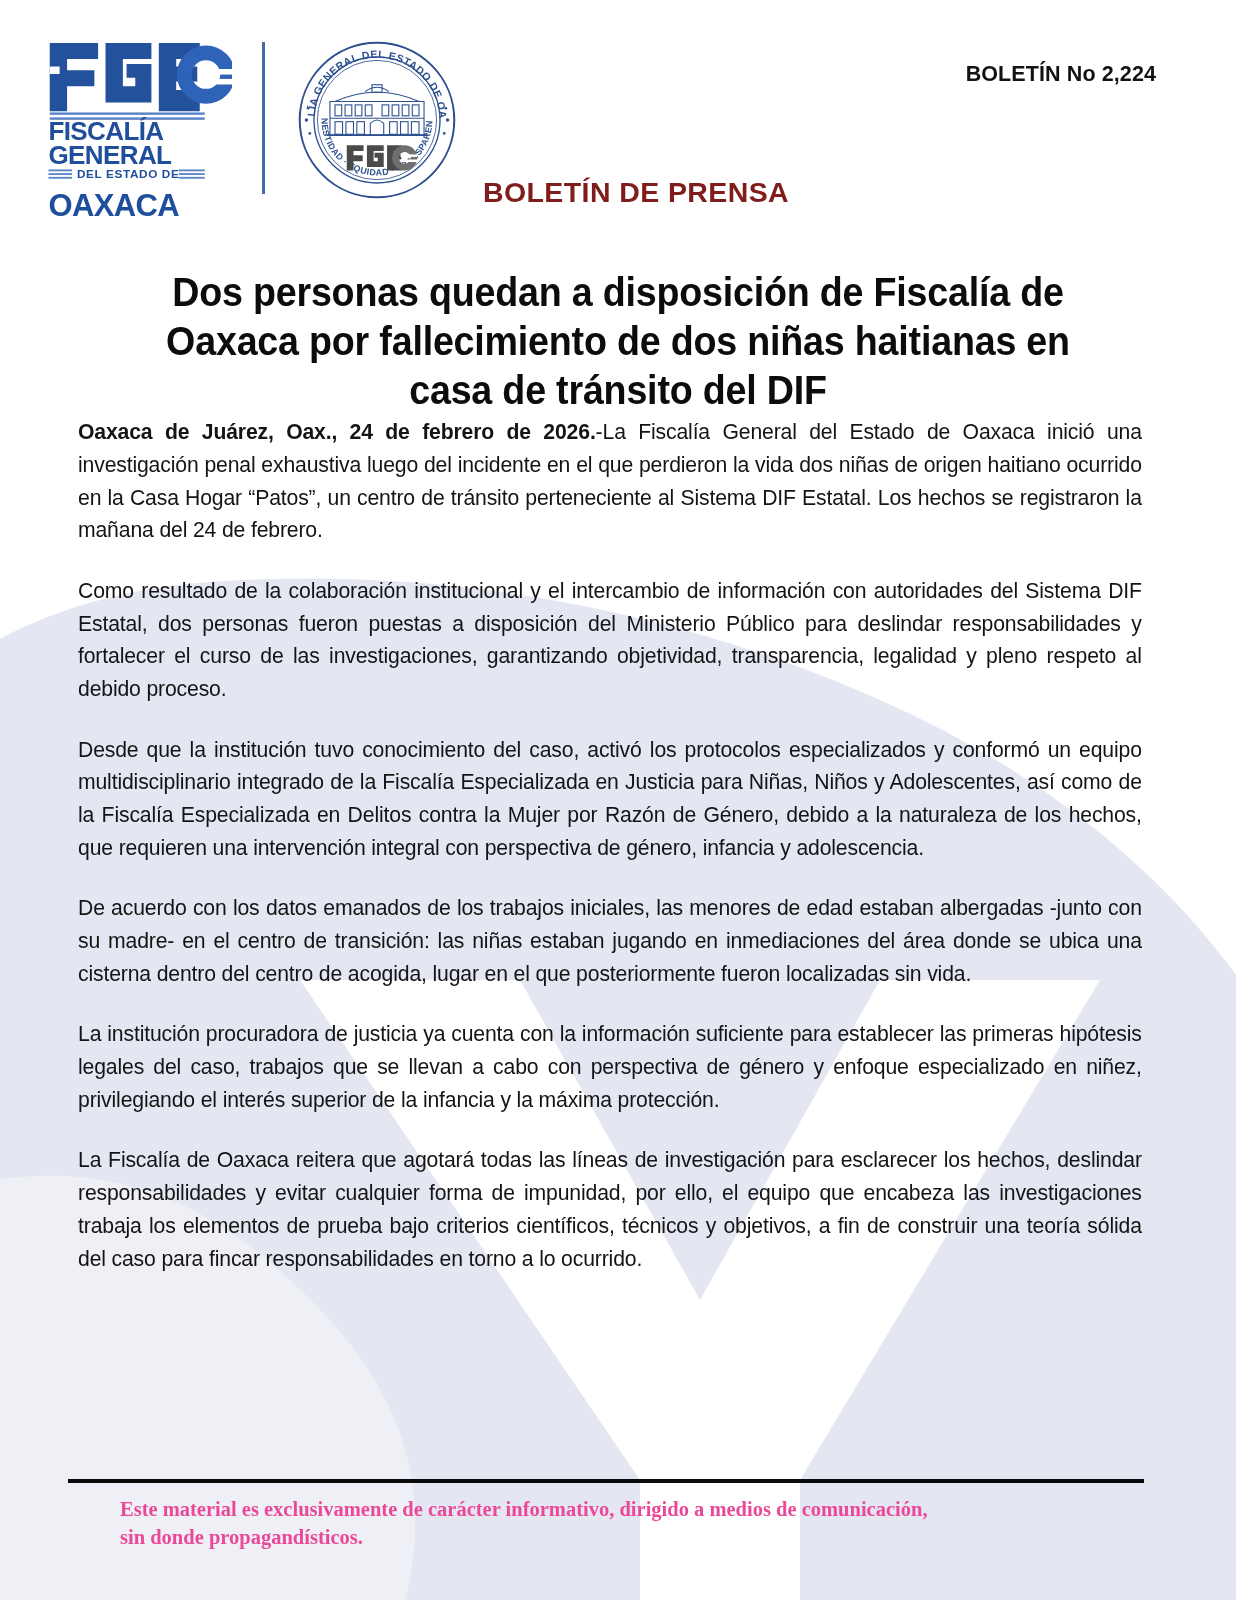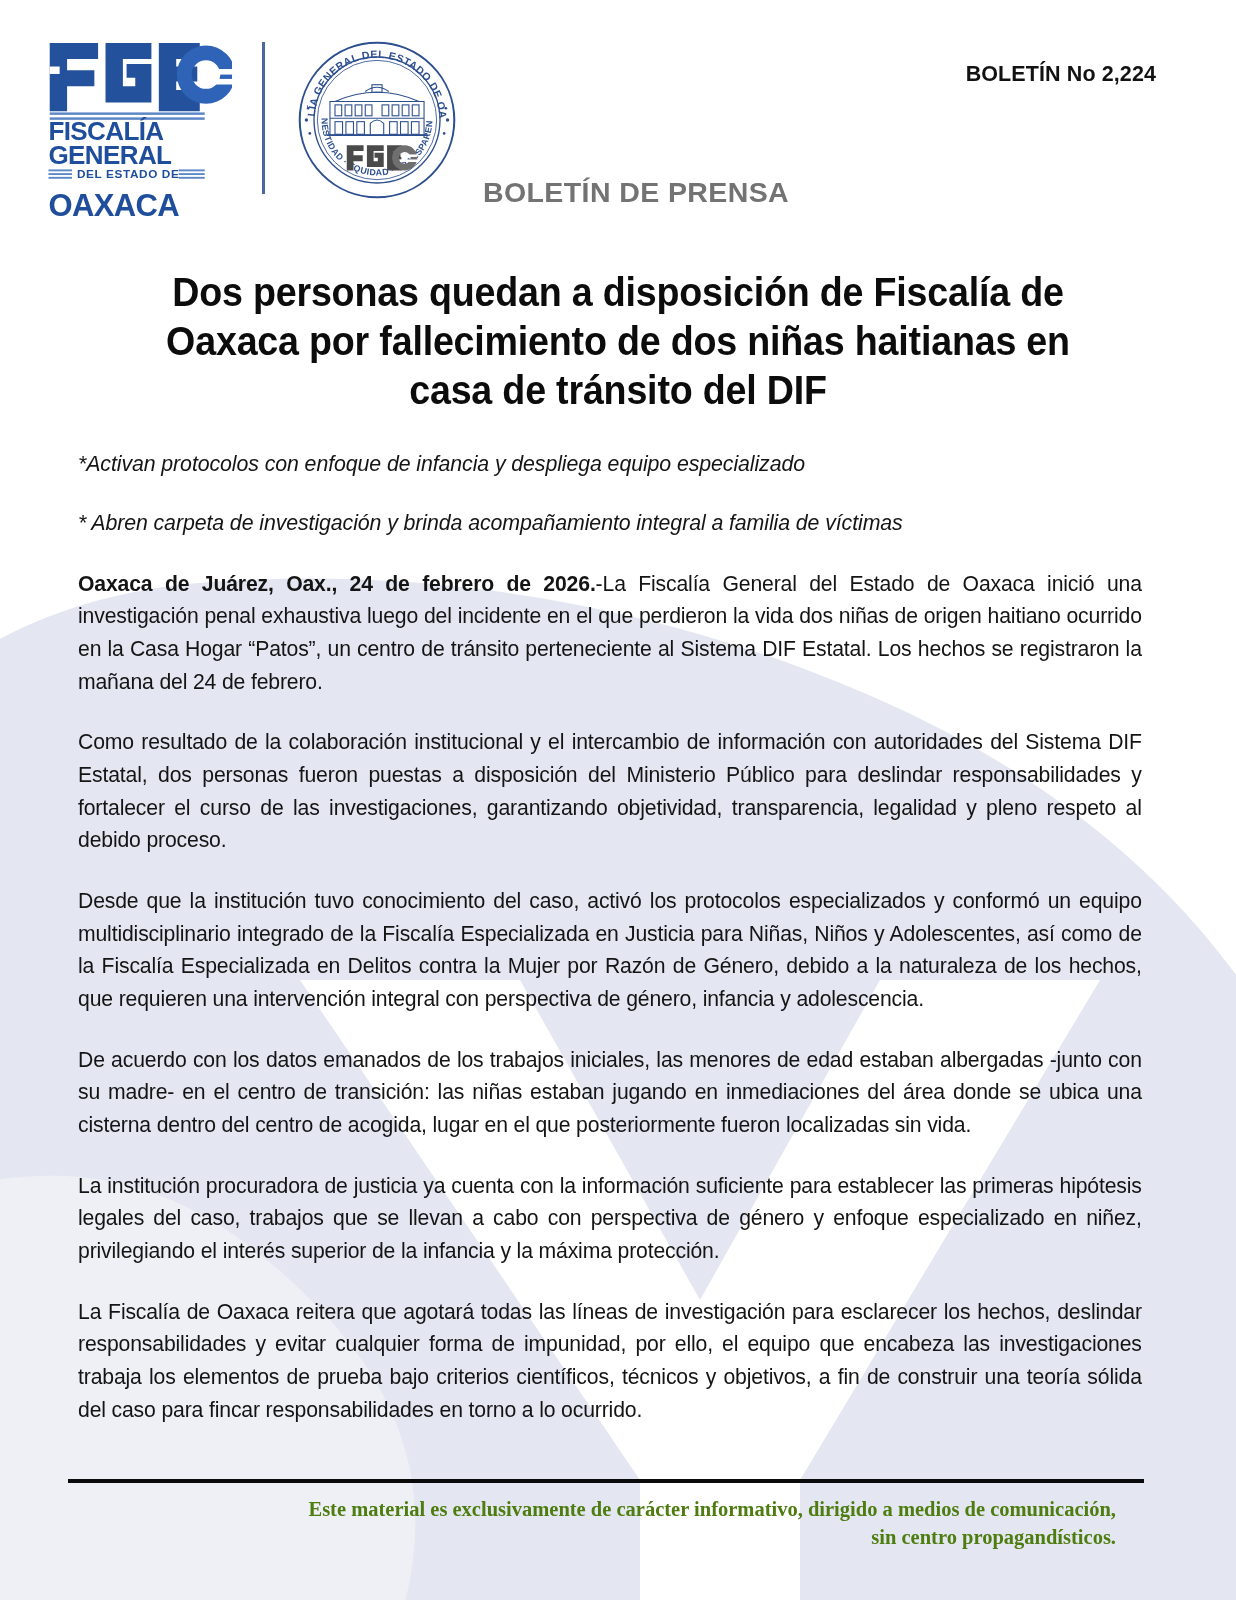--- a/index.html
+++ b/index.html
@@ -83,21 +83,21 @@
     white-space: nowrap;
     text-align: center;
   }
   .boletin-prensa {
     position: absolute;
     left: 22px;
     top: 142px;
     font-size: 28.5px;
     font-weight: bold;
     letter-spacing: .4px;
-    color: #737373;
+    color: #7f1d1d;
     white-space: nowrap;
   }
 
   
   .title {
     margin: 18px 96px 0 96px;
     text-align: center;
     font-family: "Liberation Sans Narrow", "Liberation Sans", sans-serif;
     font-weight: bold;
     font-size: 40px;
@@ -151,26 +151,26 @@
     bottom: 48px;
     z-index: 3;
   }
   .footer-rule {
     height: 4px;
     background: #0a0a0a;
     margin: 0 92px 0 68px;
   }
   .footer-text {
     margin: 12px 120px 0 120px;
-    text-align: right;
+    text-align: left;
     font-family: "Liberation Serif", "DejaVu Serif", serif;
     font-weight: bold;
     font-size: 20.5px;
     line-height: 1.4;
-    color: #4d7c0f;
+    color: #ec4899;
   }
 </style>
 </head>
 <body>
 
 <svg id="watermark" viewBox="0 0 1236 1600" preserveAspectRatio="none" aria-hidden="true">
   <defs>
     <clipPath id="pageclip">
         <rect x="0" y="0" width="1236" height="1600"></rect>
       </clipPath>
@@ -312,35 +312,31 @@
       <div class="header-right">
         <div class="boletin-no">BOLETÍN No 2,224</div>
         <div class="boletin-prensa">BOLETÍN DE PRENSA</div>
       </div>
 
     </div>
   </div>
 
   <h1 class="title">Dos personas quedan a disposición de Fiscalía de Oaxaca por fallecimiento de dos niñas haitianas en casa de tránsito del DIF</h1>
 
-  <div class="subs">
-    <div class="sub">*Activan protocolos con enfoque de infancia y despliega equipo especializado</div>
-    <div class="sub">* Abren carpeta de investigación y brinda acompañamiento integral a familia de víctimas</div>
-  </div>
 
   <div class="body-copy">
     <p><span class="dateline">Oaxaca de Juárez, Oax., 24 de febrero de 2026.</span><span>-La Fiscalía General del Estado de Oaxaca inició una investigación penal exhaustiva luego del incidente en el que perdieron la vida dos niñas de origen haitiano ocurrido en la Casa Hogar “Patos”, un centro de tránsito perteneciente al Sistema DIF Estatal. Los hechos se registraron la mañana del 24 de febrero.</span></p>
     <p>Como resultado de la colaboración institucional y el intercambio de información con autoridades del Sistema DIF Estatal, dos personas fueron puestas a disposición del Ministerio Público para deslindar responsabilidades y fortalecer el curso de las investigaciones, garantizando objetividad, transparencia, legalidad y pleno respeto al debido proceso.</p>
     <p>Desde que la institución tuvo conocimiento del caso, activó los protocolos especializados y conformó un equipo multidisciplinario integrado de la Fiscalía Especializada en Justicia para Niñas, Niños y Adolescentes, así como de la Fiscalía Especializada en Delitos contra la Mujer por Razón de Género, debido a la naturaleza de los hechos, que requieren una intervención integral con perspectiva de género, infancia y adolescencia.</p>
     <p>De acuerdo con los datos emanados de los trabajos iniciales, las menores de edad estaban albergadas -junto con su madre- en el centro de transición: las niñas estaban jugando en inmediaciones del área donde se ubica una cisterna dentro del centro de acogida, lugar en el que posteriormente fueron localizadas sin vida.</p>
     <p>La institución procuradora de justicia ya cuenta con la información suficiente para establecer las primeras hipótesis legales del caso, trabajos que se llevan a cabo con perspectiva de género y enfoque especializado en niñez, privilegiando el interés superior de la infancia y la máxima protección.</p>
     <p>La Fiscalía de Oaxaca reitera que agotará todas las líneas de investigación para esclarecer los hechos, deslindar responsabilidades y evitar cualquier forma de impunidad, por ello, el equipo que encabeza las investigaciones trabaja los elementos de prueba bajo criterios científicos, técnicos y objetivos, a fin de construir una teoría sólida del caso para fincar responsabilidades en torno a lo ocurrido.</p>
   </div>
 
   <div class="footer">
     <div class="footer-rule"></div>
     <div class="footer-text">
       <div>Este material es exclusivamente de carácter informativo, dirigido a medios de comunicación,</div>
-      <div>sin centro propagandísticos.</div>
+      <div>sin donde propagandísticos.</div>
     </div>
   </div>
 
 </div>
 
 </body></html>

